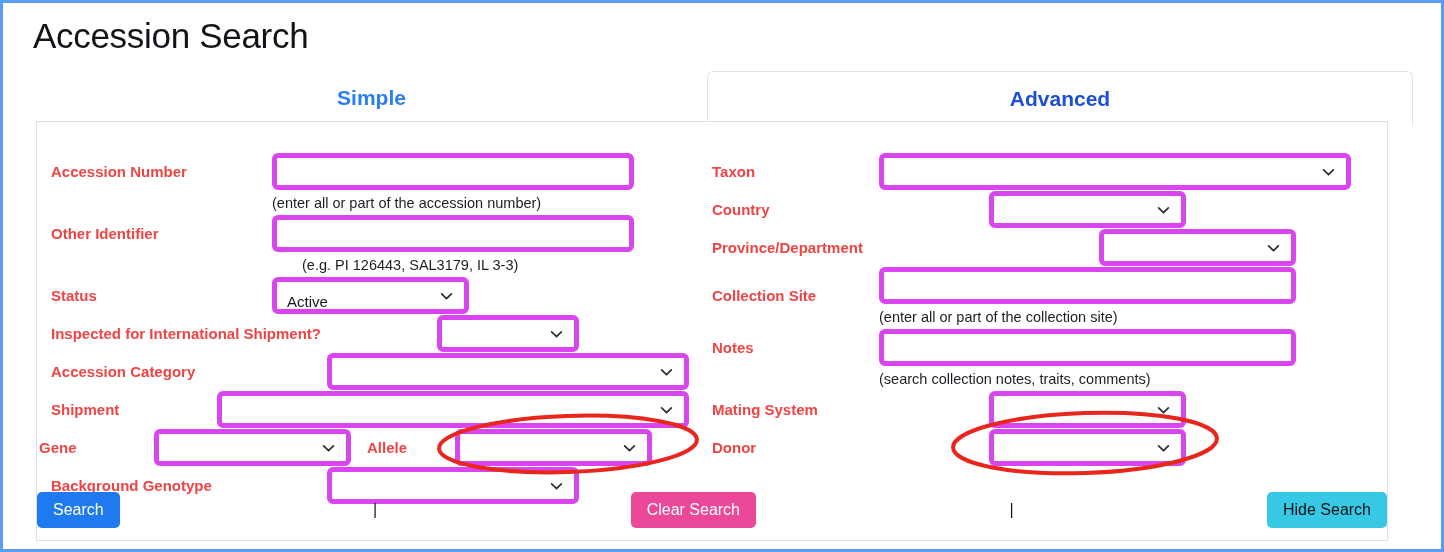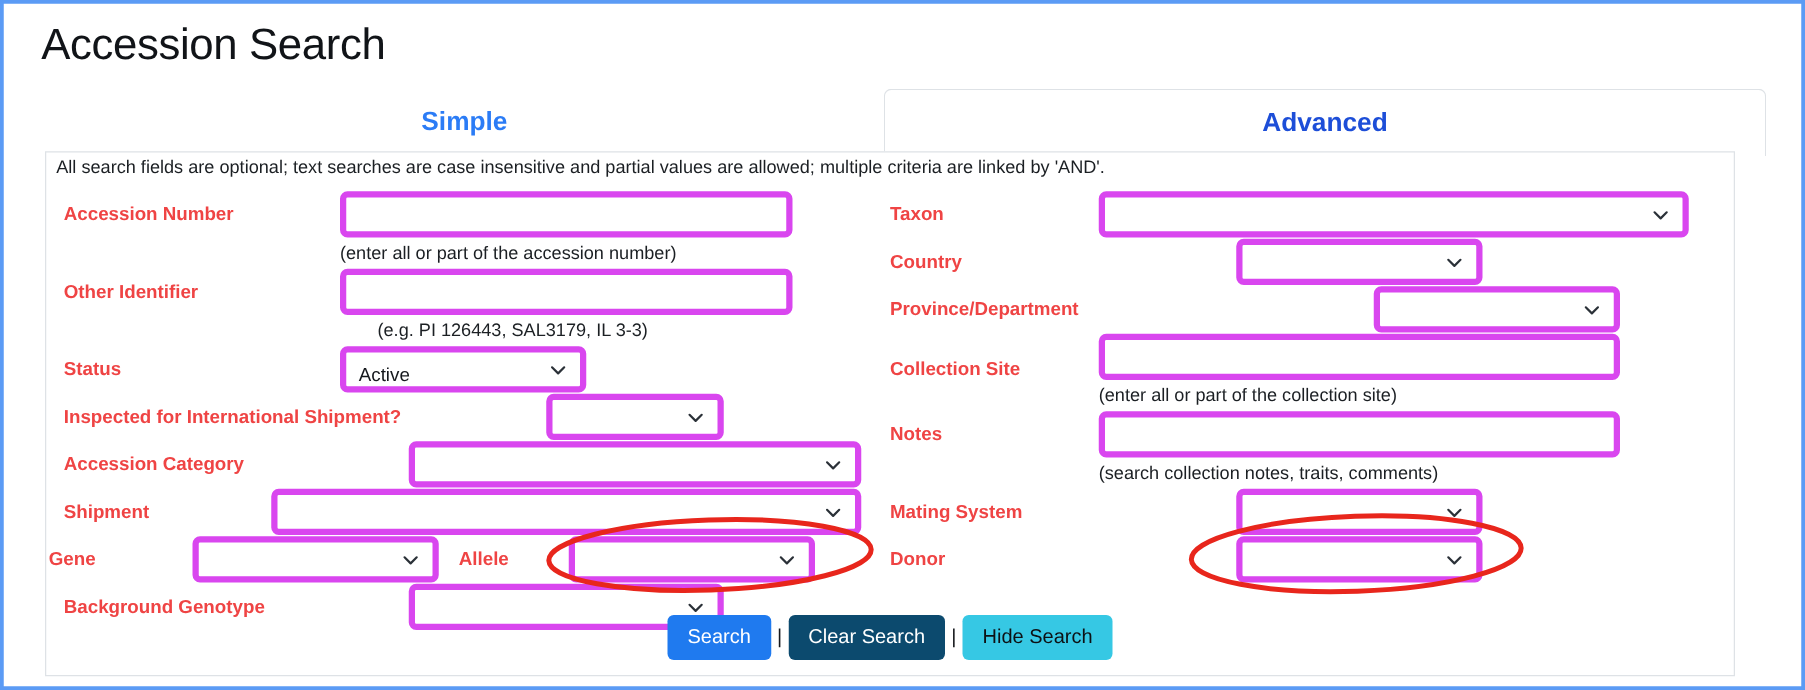--- a/index.html
+++ b/index.html
@@ -139,38 +139,38 @@
   }
   .chev svg { display: block; }
 
   
   .btnbar {
     position: absolute;
     left: 0;
     right: 0;
     bottom: 12px;
     display: flex;
-    justify-content: center;
+    justify-content: space-between;
     align-items: center;
     gap: 0px;
   }
   .btn {
     box-sizing: border-box;
     height: 36px;
     border: none;
     border-radius: 5px;
     font-family: "Liberation Sans", sans-serif;
     font-size: 16px;
     color: #ffffff;
     cursor: pointer;
     padding: 0 16px;
     line-height: 36px;
   }
   .btn-search { background: #1f7aef; }
-  .btn-clear  { background: #0c4a6e; }
+  .btn-clear  { background: #ec4899; }
   .btn-hide   { background: #36c8e4; color: #0d1114; }
   .sep {
     display: inline-block;
     width: 14px;
     text-align: center;
     color: #15181c;
     font-size: 16px;
   }
 
   
@@ -195,21 +195,20 @@
     <div class="tab tab-simple">
       <span>Simple</span>
     </div>
     <div class="tab tab-advanced">
       <span>Advanced</span>
     </div>
   </div>
 
   <div class="form-panel">
 
-    <div class="hint-top">All search fields are optional; text searches are case insensitive and partial values are allowed; multiple criteria are linked by 'AND'.</div>
 
     <div class="lbl" style="left:14px; top:40px;">Accession Number</div>
     <div class="ctrl text-in" style="left:235px; top:31px; width:362px;" title=""></div>
     <div class="helper" style="left:235px; top:72px;">(enter all or part of the accession number)</div>
 
     <div class="lbl" style="left:14px; top:102px;">Other Identifier</div>
     <div class="ctrl text-in" style="left:235px; top:93px; width:362px;" title=""></div>
     <div class="helper" style="left:246px; top:134px;margin-left:19px;">(e.g. PI 126443, SAL3179, IL 3-3)</div>
 
     <div class="lbl" style="left:14px; top:164px;">Status</div>

